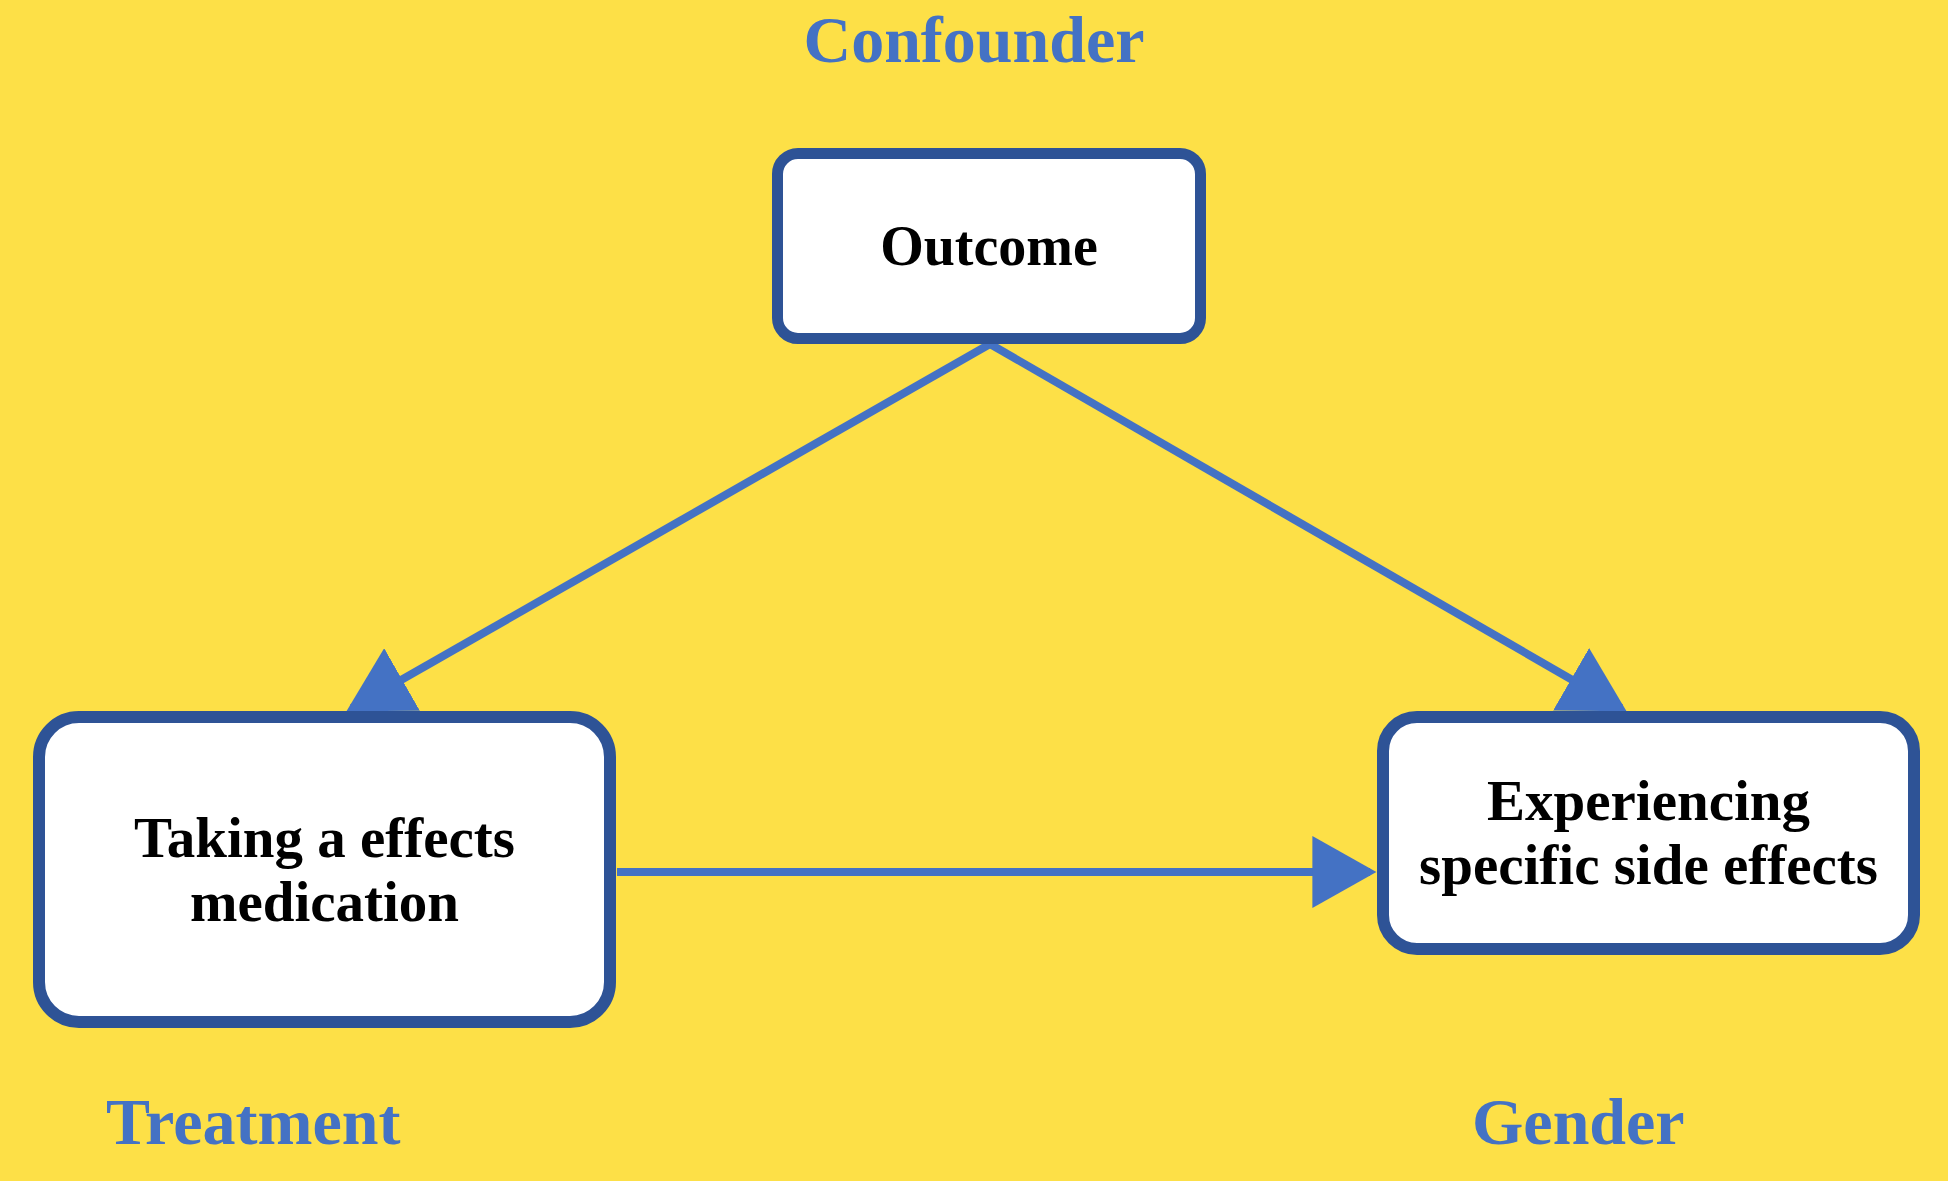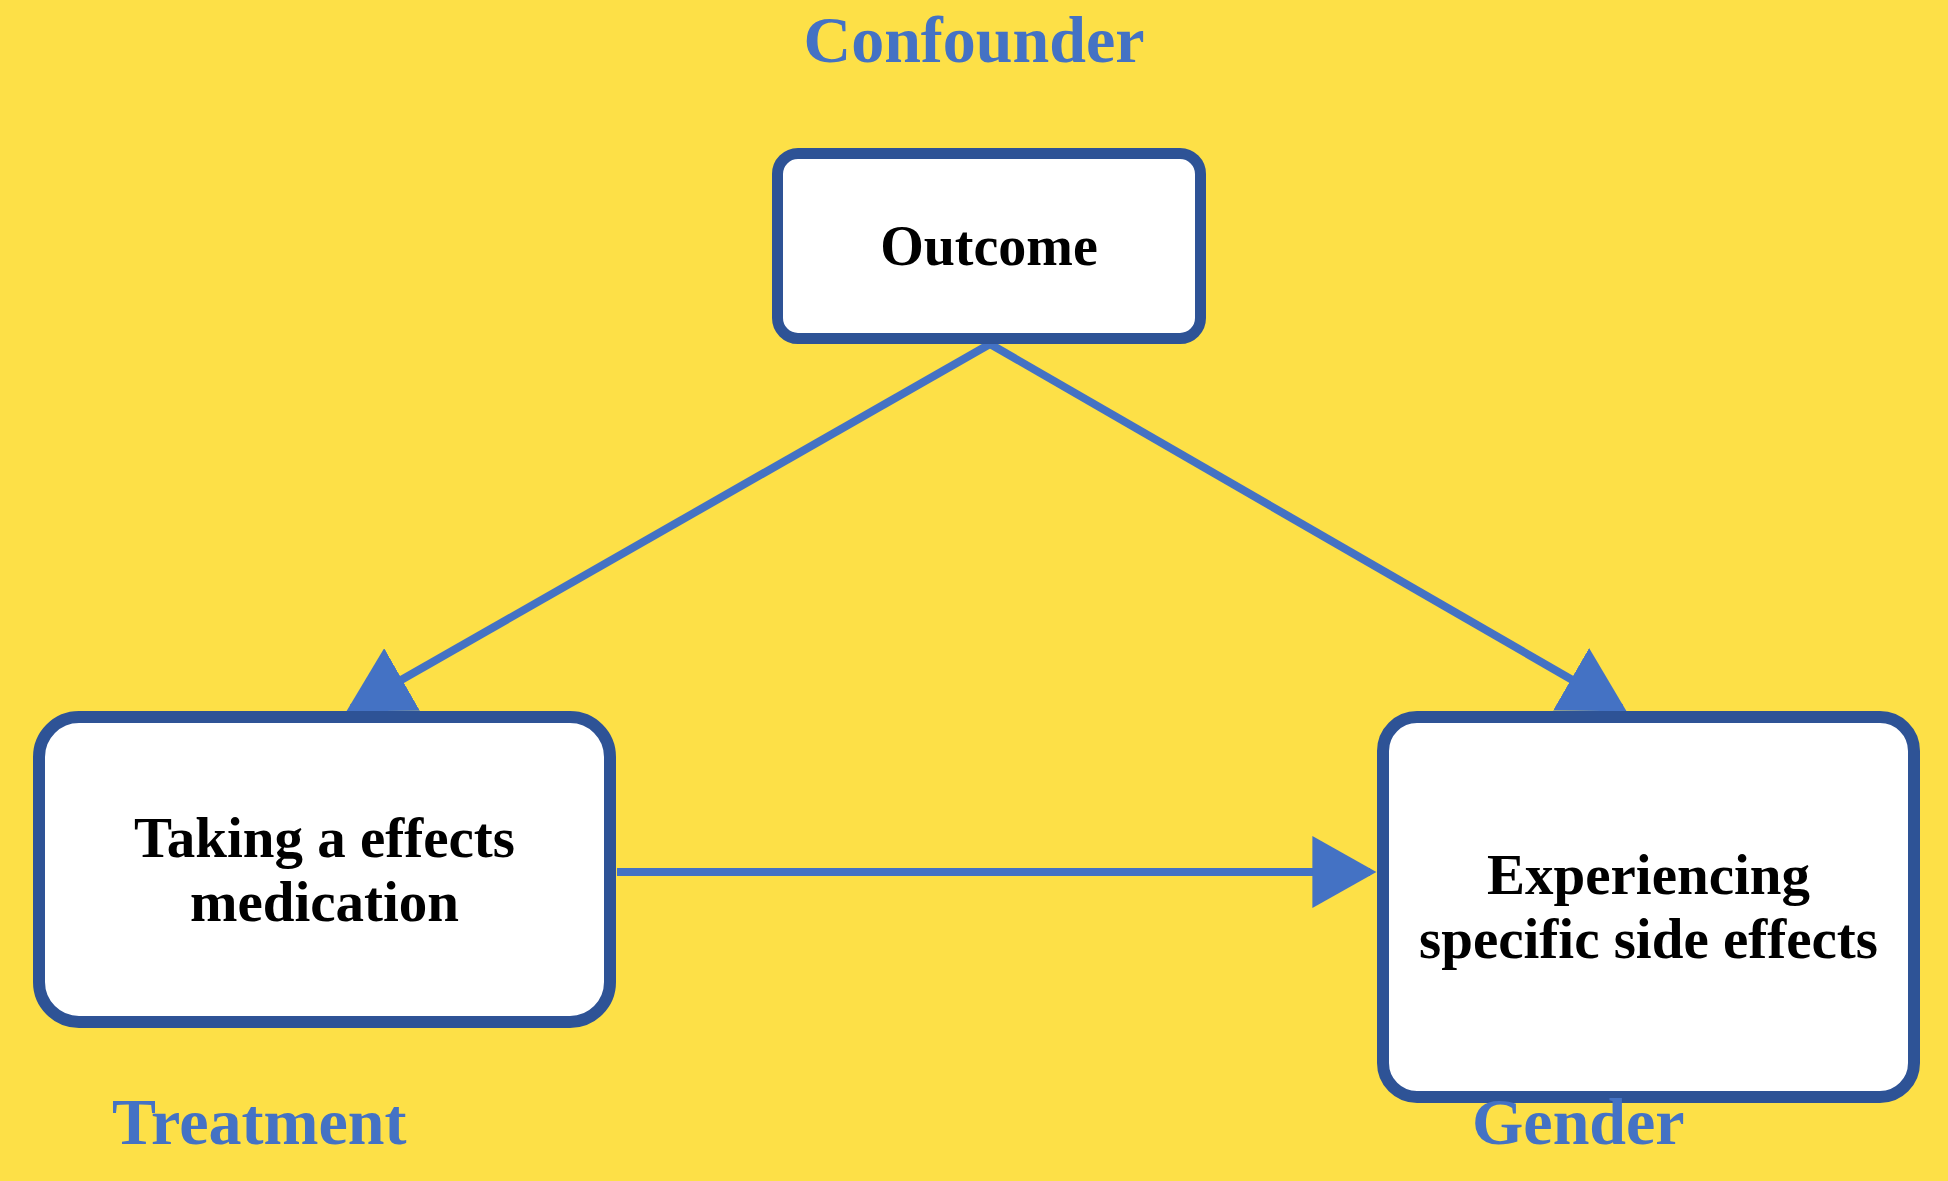--- a/index.html
+++ b/index.html
@@ -63,41 +63,41 @@
     height: 317px;
     border-width: 12px;
     border-radius: 46px;
     font-size: 57px;
   }
   
   #node-outcome {
     left: 1377px;
     top: 711px;
     width: 543px;
-    height: 392px;
+    height: 244px;
     border-width: 12px;
     border-radius: 40px;
     font-size: 57px;
   }
   
   .role-caption {
     position: absolute;
     font-weight: bold;
     white-space: nowrap;
     z-index: 3;
   }
   #caption-confounder {
     left: 0;
     top: 2px;
     width: 1948px;
     text-align: center;
     font-size: 66px;
   }
   #caption-treatment {
-    left: 112px;
+    left: 106px;
     top: 1084px;
     font-size: 66px;
   }
   #caption-outcome {
     left: 1472px;
     top: 1084px;
     font-size: 66px;
   }
 </style>
 </head>

